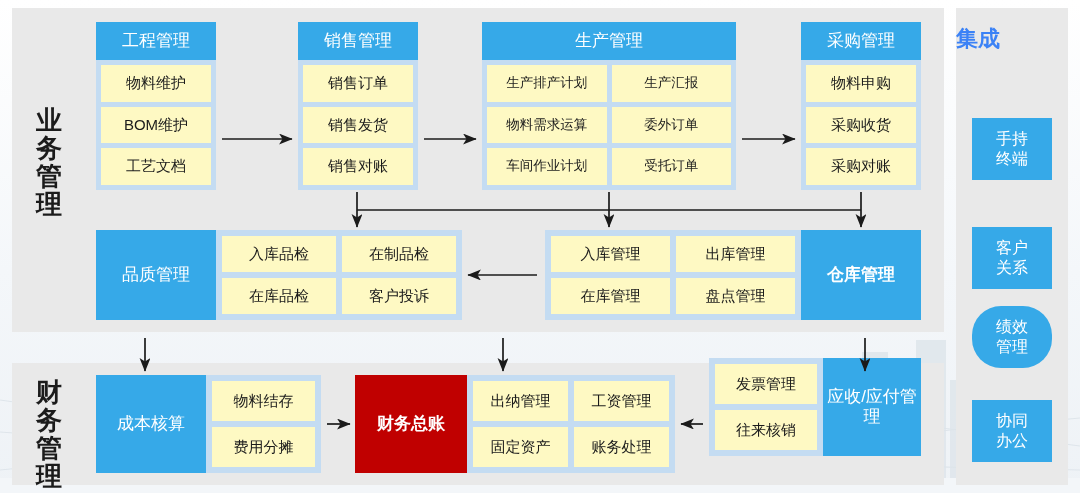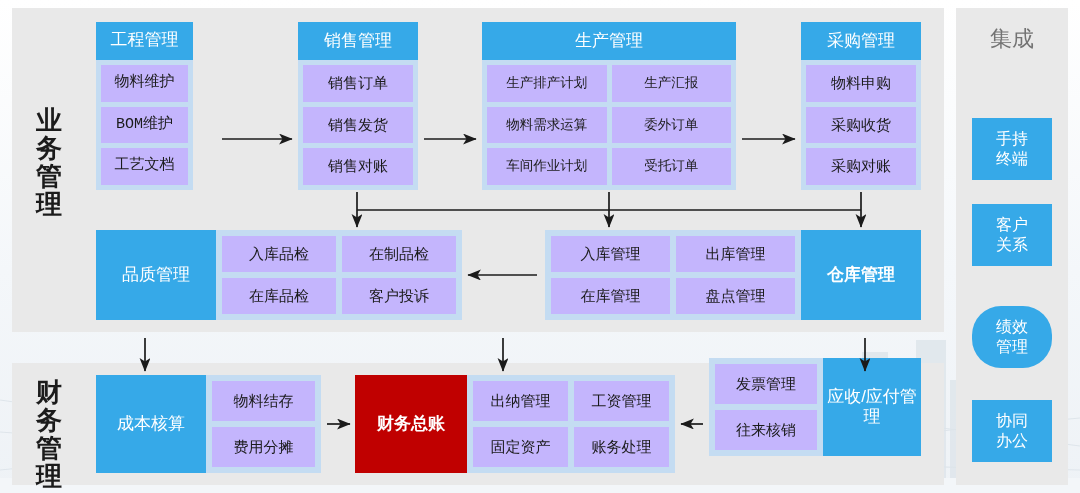--- a/index.html
+++ b/index.html
@@ -37,43 +37,42 @@
     width: 34px;
   }
   #label-business { left: 32px; top: 106px; }
   #label-finance  { left: 32px; top: 378px; }
   .vlabel span { display: block; }
 
   
   #apps-title {
     position: absolute;
     left: 956px; top: 26px; width: 112px;
-    text-align: center;
-    font-size: 22px; font-weight: 400; color: #737373;
+    font-size: 22px; font-weight: 700; color: #3b82f6;
     line-height: 1.22;
   }
   #apps-title span { display: block; }
 
   
   .group {              
     position: absolute;
     background: #c4dcf2;
     display: flex;
   }
   .hdr {                
     background: #36a9e8;
     color: #ffffff;
     display: flex; align-items: center; justify-content: center;
     text-align: center;
     font-size: 16px;
     line-height: 1.2;
   }
   .hdr.dark { background: #c00000; font-weight: 700; }
   .cell {               
-    background: #c4b5fd;
+    background: #fef9c3;
     color: #1b1b1b;
     display: flex; align-items: center; justify-content: center;
     text-align: left;
     font-size: 15px;
     line-height: 1.1;
     white-space: nowrap;
   }
   .cell.sm { font-size: 13.5px; }
 
   
@@ -142,21 +141,21 @@
 
   <div class="panel" id="panel-business"></div>
 
   <div class="vlabel" id="label-business">
     <span>业</span>
     <span>务</span>
     <span>管</span>
     <span>理</span>
   </div>
 
-  <div class="group col" id="g-eng" style="left:96px; top:22px; width:97px; height:168px;font-family:Liberation Mono, monospace;">
+  <div class="group col" id="g-eng" style="left:96px; top:22px; width:120px; height:168px;">
     <div class="hdr">工程管理</div>
     <div class="body">
       <div class="cell">物料维护</div>
       <div class="cell">BOM维护</div>
       <div class="cell">工艺文档</div>
     </div>
   </div>
 
   <div class="group col" id="g-sales" style="left:298px; top:22px; width:120px; height:168px;">
     <div class="hdr">销售管理</div>
@@ -272,21 +271,21 @@
   <div class="panel" id="panel-apps"></div>
 
   <div id="apps-title">
     <span>集成</span>
   </div>
 
   <div class="apptile" style="top:118px;">
     <span>手持</span>
     <span>终端</span>
   </div>
-  <div class="apptile" style="top:204px;">
+  <div class="apptile" style="top:227px;">
     <span>客户</span>
     <span>关系</span>
   </div>
   <div class="apptile" style="top:306px;border-radius:29px;">
     <span>绩效</span>
     <span>管理</span>
   </div>
   <div class="apptile" style="top:400px;">
     <span>协同</span>
     <span>办公</span>

